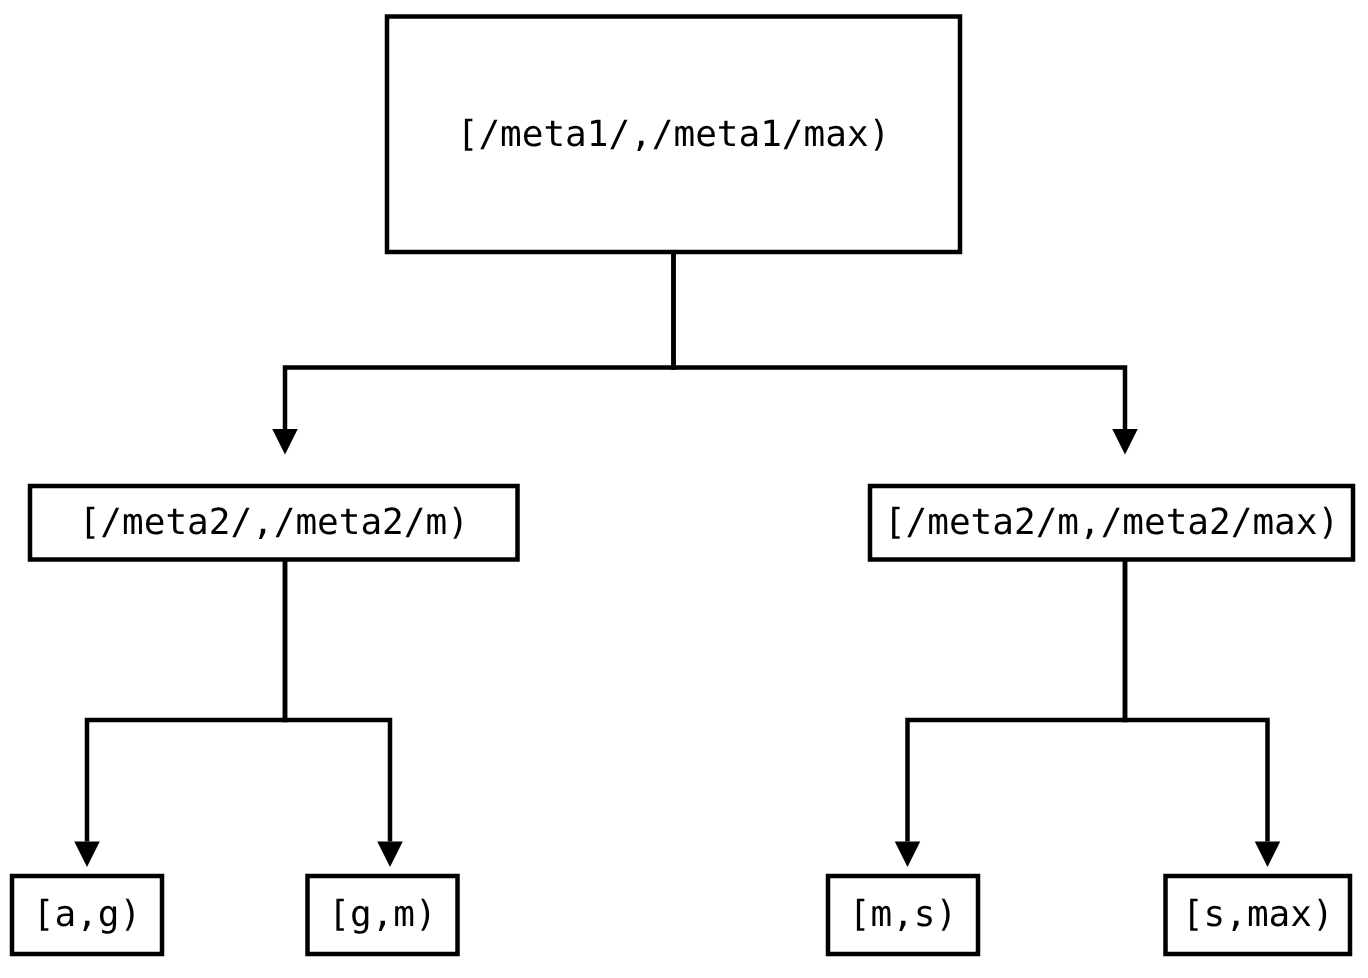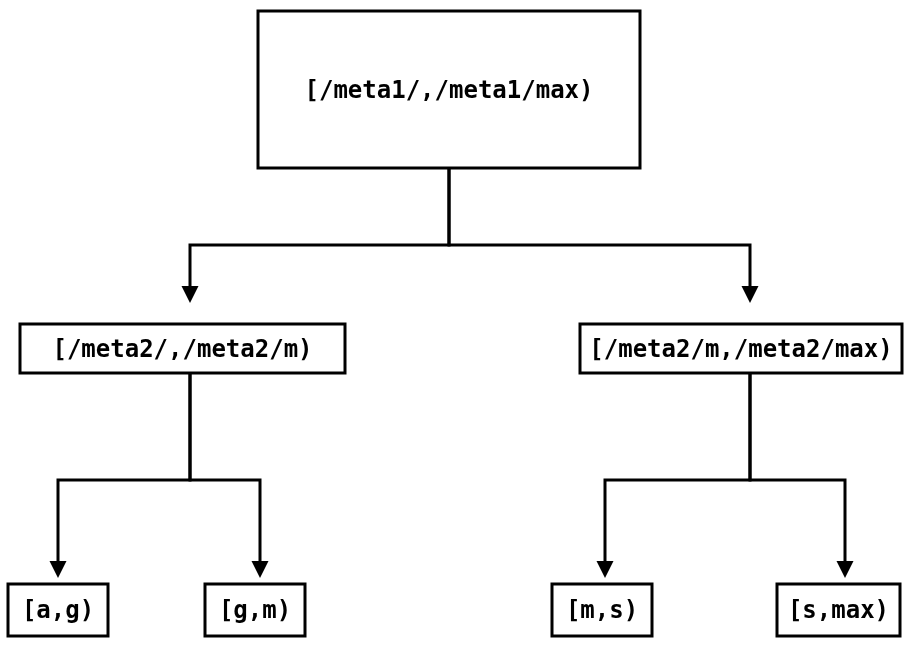--- a/index.html
+++ b/index.html
@@ -12,21 +12,20 @@
     width: 912px;
     height: 652px;
     font-family: "DejaVu Sans Mono", "Liberation Mono", monospace;
     overflow: hidden;
   }
   #diagram-root {
     position: relative;
     width: 912px;
     height: 652px;
     background: #ffffff;
-    font-weight: bold;
   }
   svg#tree-svg {
     position: absolute;
     top: 0;
     left: 0;
     width: 912px;
     height: 652px;
     display: block;
   }
   .node-box {

